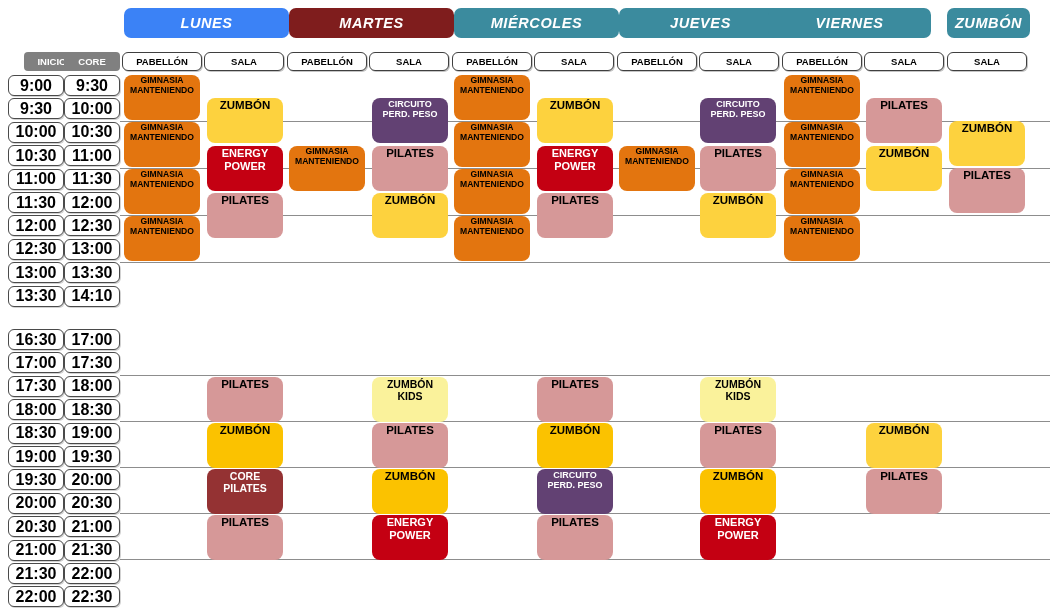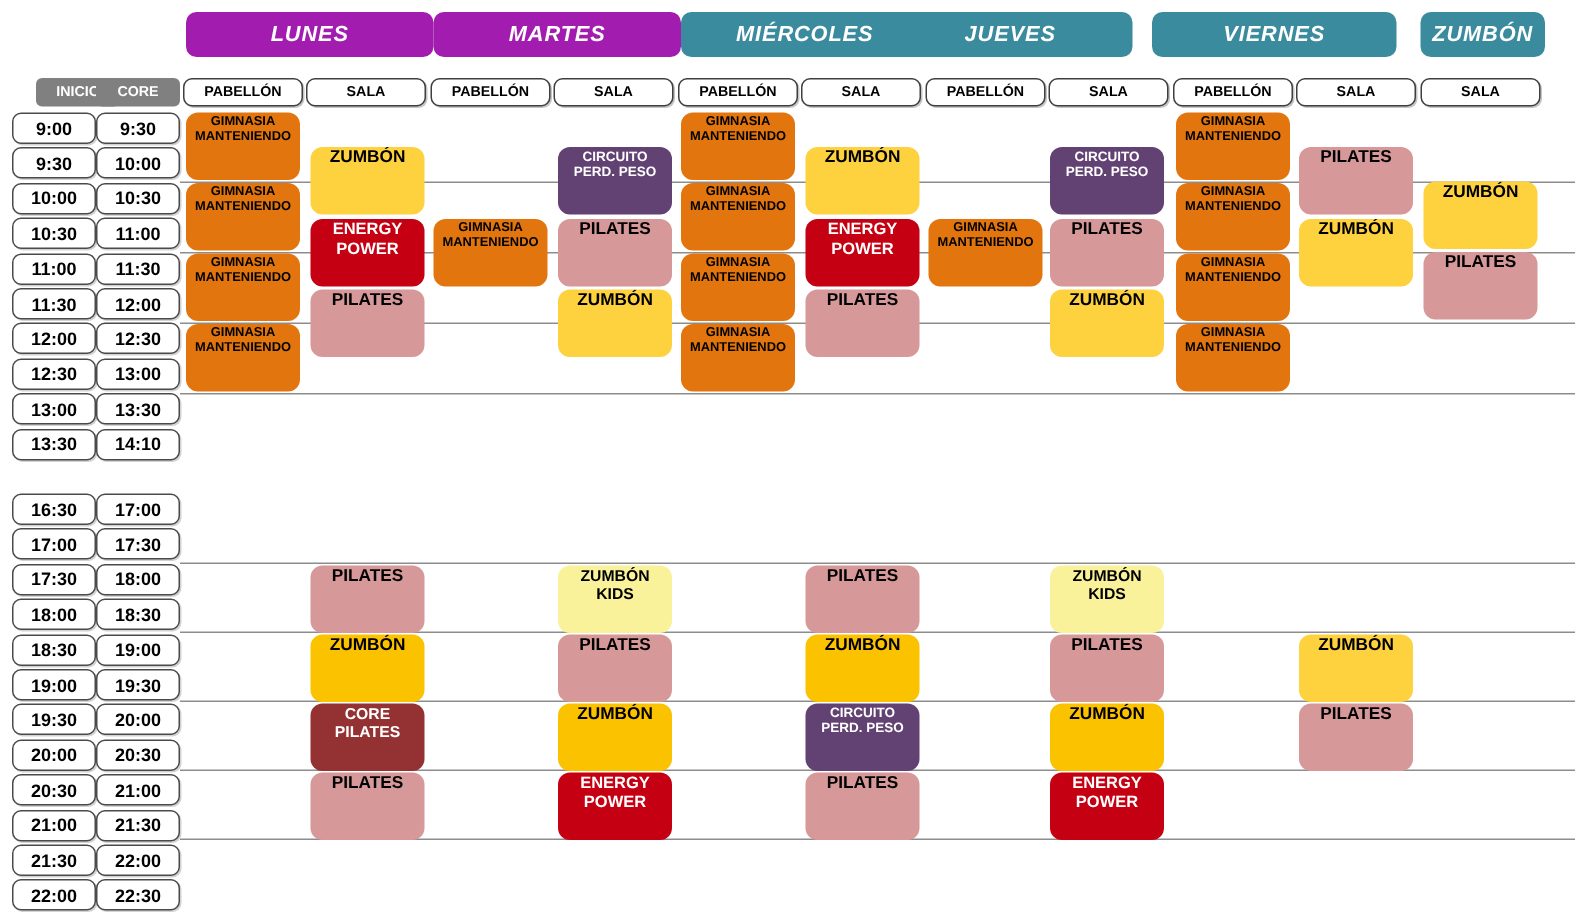--- a/index.html
+++ b/index.html
@@ -64,21 +64,21 @@
   }
 
   
   .time-cell {
     position: absolute;
     height: 21px;
     background: #ffffff;
     border: 1.2px solid #4a4a4a;
     border-radius: 6px;
     font-weight: bold;
-    font-size: 12px;
+    font-size: 16px;
     color: #000000;
     display: flex;
     align-items: center;
     justify-content: center;
     box-shadow: 1px 1px 0 rgba(165,165,165,.5);
   }
 
   
   .rule {
     position: absolute;
@@ -100,24 +100,24 @@
     overflow: hidden;
   }
   .cls .lbl { display: block; width: 100%; }
 </style>
 </head>
 <body>
 
 <div id="page">
 
   <div id="day-headers">
-      <div class="day-pill" style="left: 124px; top: 8px; width: 165px; background: #a21caf;">LUNES</div>
-      <div class="day-pill" style="left: 289px; top: 8px; width: 165px; background: #a21caf;">MARTES</div>
+      <div class="day-pill" style="left: 124px; top: 8px; width: 165px; background: #3b82f6;">LUNES</div>
+      <div class="day-pill" style="left: 289px; top: 8px; width: 165px; background: #7f1d1d;">MARTES</div>
       <div class="day-pill" style="left: 454px; top: 8px; width: 165px; background: rgb(59, 139, 158);">MIÉRCOLES</div>
-      <div class="day-pill" style="left: 592px; top: 8px; width: 163px; background: rgb(59, 139, 158);">JUEVES</div>
+      <div class="day-pill" style="left: 619px; top: 8px; width: 163px; background: rgb(59, 139, 158);">JUEVES</div>
       <div class="day-pill" style="left: 768px; top: 8px; width: 163px; background: rgb(59, 139, 158);">VIERNES</div>
       <div class="day-pill" style="left: 947px; top: 8px; width: 83px; background: rgb(59, 139, 158);">ZUMBÓN</div>
     </div>
 
   <div class="th-gray" style="left:24px;  top:52px; width:56px;">INICIO</div>
   <div class="th-gray" style="left:64px; top:52px; width:56px;">CORE</div>
 
   <div id="venue-row">
       <div class="venue-pill" style="left: 122px; top: 52px; width: 80px;">PABELLÓN</div>
       <div class="venue-pill" style="left: 204px; top: 52px; width: 80px;">SALA</div>

